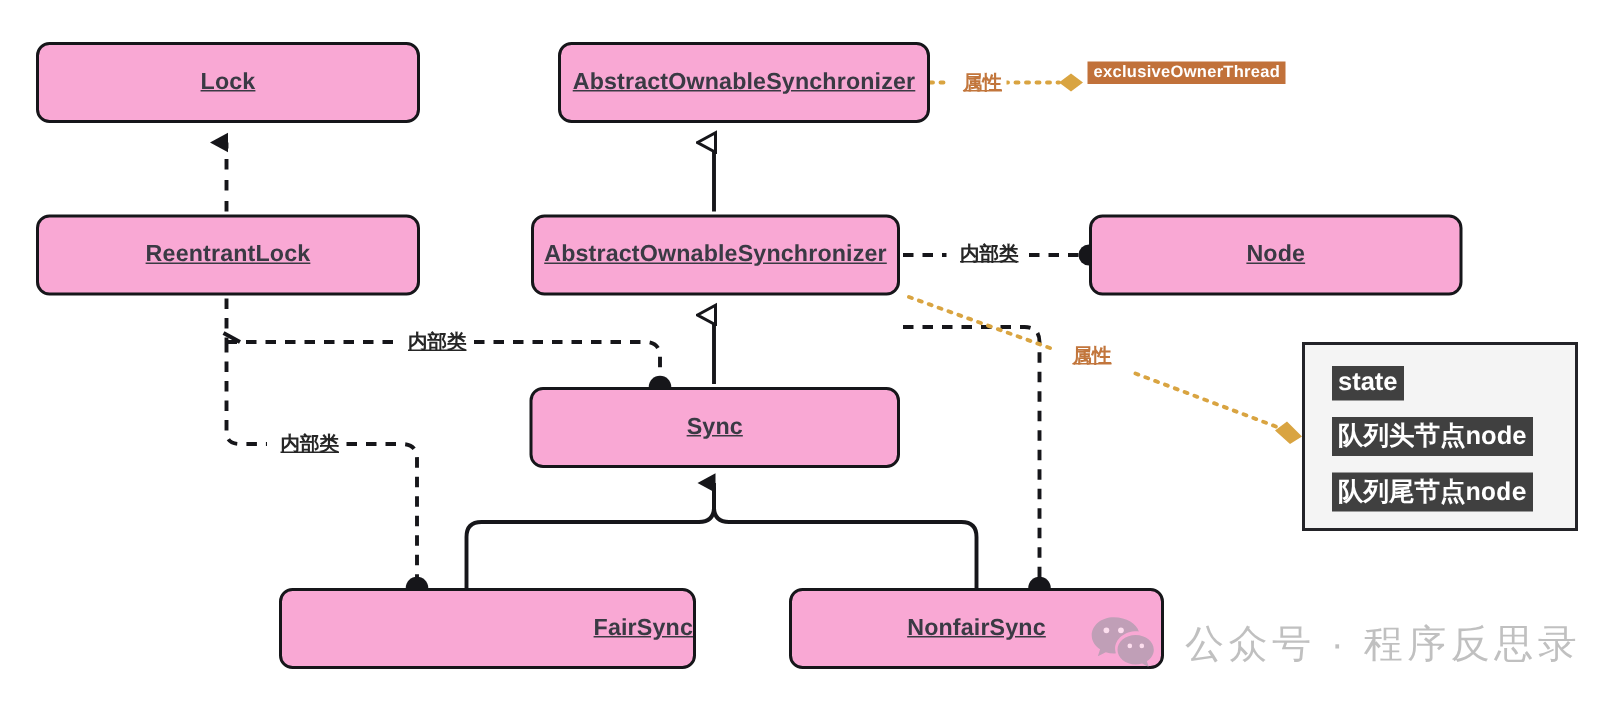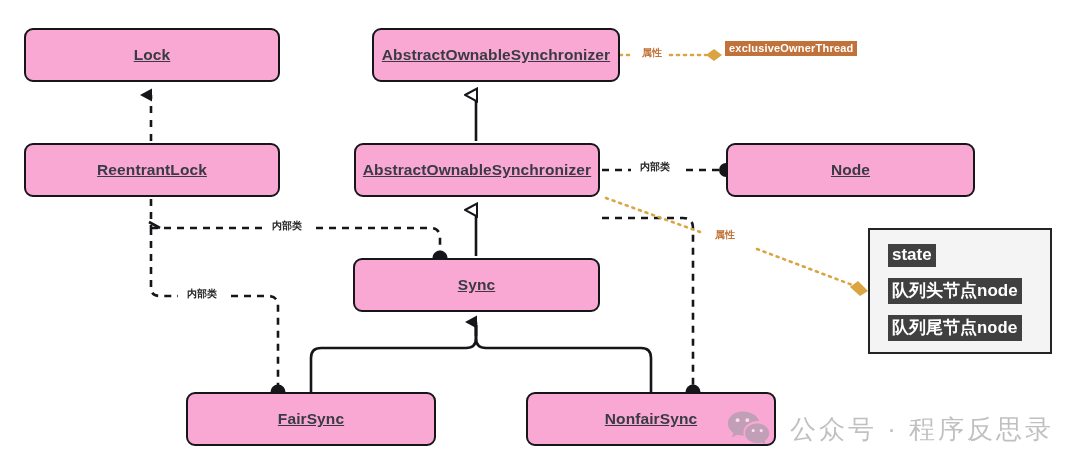--- a/index.html
+++ b/index.html
@@ -36,27 +36,28 @@
     justify-content: center;
     color: #3a3a44;
     font-size: 15.5px;
     font-weight: bold;
     letter-spacing: 0.1px;
     z-index: 3;
     text-decoration: underline;
   }
   .edge-label {
     position: absolute;
-    font-size: 10px;
+    font-size: 13px;
     font-weight: bold;
     color: #262626;
     background: #ffffff;
     padding: 0 3px;
     white-space: nowrap;
     z-index: 4;
+    text-decoration: underline;
   }
   .edge-label.attr {
     color: #c2763c;
     font-weight: bold;
   }
   .attr-chip {
     position: absolute;
     background: #c1713a;
     color: #ffffff;
     font-size: 11px;
@@ -198,21 +199,21 @@
   </div>
 
   <div class="node-box" style="left:726px;top:143px;width:249px;height:54px;">
     <span>Node</span>
   </div>
 
   <div class="node-box" style="left:353px;top:258px;width:247px;height:54px;">
     <span>Sync</span>
   </div>
 
-  <div class="node-box" style="left:186px;top:392px;width:250px;height:54px;">
+  <div class="node-box" style="left:186px;top:392px;width:278px;height:54px;justify-content:flex-end;">
     <span>FairSync</span>
   </div>
 
   <div class="node-box" style="left:526px;top:392px;width:250px;height:54px;">
     <span>NonfairSync</span>
   </div>
 
   <div class="edge-label attr" style="left:639px;top:46px;">
     <span>属性</span>
   </div>

